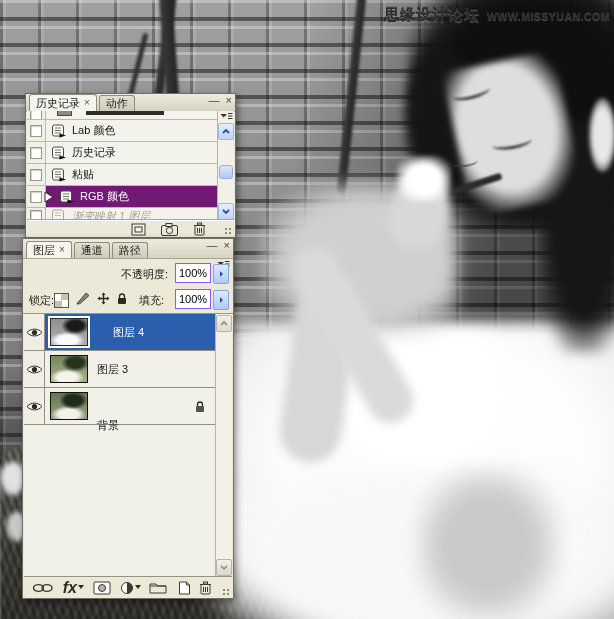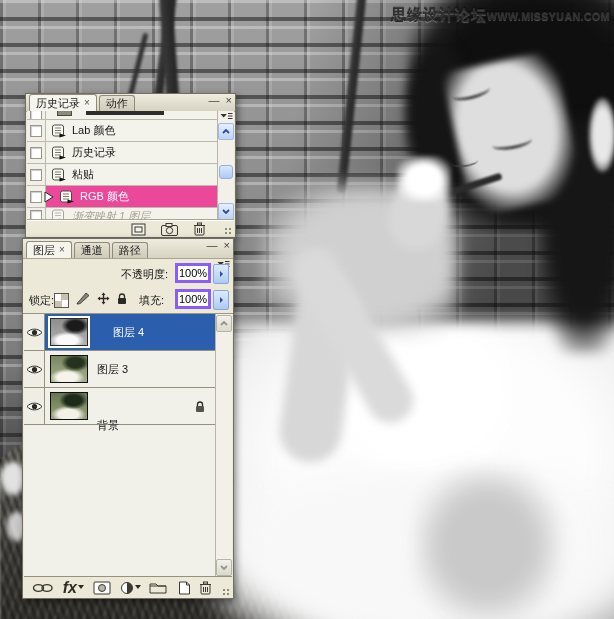--- a/index.html
+++ b/index.html
@@ -45,21 +45,21 @@
   .hairr{left:538px;top:118px;width:92px;height:235px;background:radial-gradient(ellipse at 50% 45%, #161616 50%, rgba(22,22,22,0) 80%);filter:blur(6px);}
   .face{left:456px;top:60px;width:114px;height:147px;background:radial-gradient(ellipse at 46% 45%, #dedede 55%, rgba(222,222,222,0) 80%);transform:rotate(-12deg);filter:blur(3px);}
   .lash{border-bottom:3px solid rgba(20,20,20,.8);border-radius:50%;filter:blur(1px);}
   .lash.e1{left:452px;top:86px;width:38px;height:10px;transform:rotate(-14deg);}
   .lash.e2{left:492px;top:136px;width:40px;height:10px;transform:rotate(-10deg);}
   .mouth{left:452px;top:157px;width:26px;height:8px;border-bottom:2px solid rgba(70,70,70,.75);border-radius:50%;transform:rotate(-8deg);filter:blur(.6px);}
   .choker{left:447px;top:181px;width:56px;height:7px;background:#2b2b2b;border-radius:4px;transform:rotate(-18deg);filter:blur(1.2px);}
   .hflower{left:397px;top:156px;width:54px;height:46px;background:radial-gradient(ellipse at 50% 50%, #ffffff 45%, rgba(255,255,255,0) 85%);filter:blur(2px);}
   .hairflower{left:589px;top:98px;width:27px;height:74px;background:radial-gradient(ellipse at 50% 50%, #e8e8e8 50%, rgba(232,232,232,0) 88%);border-radius:50%;filter:blur(2px);}
   
-  #watermark{position:absolute;top:6px;right:4px;display:flex;align-items:baseline;
+  #watermark{position:absolute;top:6px;right:4px;display:flex;align-items:baseline;gap:7px;
     color:#2d2d2d;font-weight:bold;text-shadow:0 1px 1px rgba(255,255,255,.3),0 -1px 1px rgba(0,0,0,.55);}
   #watermark .wm-forum{font-size:15px;letter-spacing:1px;}
   #watermark .wm-url{font-size:10.5px;letter-spacing:.5px;}
   
   .palette{position:absolute;background:#ECE9D8;border:1px solid #716F64;box-shadow:2px 3px 7px rgba(0,0,0,.45);}
   .titlebar{position:relative;height:17px;background:linear-gradient(#EFECDF,#D7D3C2);
     border-bottom:1px solid #A9A593;padding-left:3px;display:flex;align-items:flex-end;}
   .tab{display:flex;align-items:center;gap:4px;height:15px;padding:0 6px;font-size:11px;color:#1c1c1c;
     border:1px solid #8E8B7A;border-bottom:none;border-radius:3px 3px 0 0;margin-right:2px;
     background:linear-gradient(#E4E1D2,#CFCBBA);}
@@ -80,42 +80,42 @@
   .sarrow.dis{background:linear-gradient(#F1F0EA,#DCD9CC);border:1px solid #B7B4A4;}
   .sthumb{width:12px;height:12px;border-radius:3px;background:linear-gradient(#DCE8FC,#AFC9F6);border:1px solid #94B0DF;}
   .sflex{flex:1;}
   
   #history-panel{left:25px;top:93px;width:209px;height:143px;}
   .hlist{flex:1;overflow:hidden;}
   .hrow{display:flex;align-items:stretch;height:21px;border-bottom:1px solid #BDB9AC;}
   .well{width:18px;border-right:1px solid #BDB9AC;display:flex;align-items:center;justify-content:center;background:#F0EFE8;}
   .wellbox{width:10px;height:10px;background:#fff;border:1px solid #9a968a;box-shadow:inset 1px 1px 1px rgba(0,0,0,.2);}
   .rowbody{flex:1;display:flex;align-items:center;position:relative;padding-left:5px;gap:5px;}
-  .hrow.sel .rowbody{background:#ec4899;}
+  .hrow.sel .rowbody{background:#701a75;}
   .hrow.sel .hlabel{color:#fff;}
   .hlabel{font-size:11px;color:#161616;white-space:nowrap;}
   .hrow.undone{height:16px;}
   .hrow.undone .hlabel{color:#A6A294;font-style:italic;}
   .hrow.undone svg{opacity:.45;}
   .pointer{position:absolute;left:-2px;top:5px;}
   .hrow.clip{height:8px;overflow:hidden;}
   .icon-sliver{width:13px;height:4px;background:#8e8b7d;border:1px solid #4c4a40;border-top:none;margin-left:6px;align-self:flex-start;}
   .text-sliver{width:78px;height:4px;background:#2e2e2a;margin-left:9px;align-self:flex-start;margin-top:0;}
   
   #layers-panel{left:22px;top:238px;width:210px;height:359px;}
   #layers-panel .titlebar{height:19px;}
   .lrow1,.lrow2{position:absolute;left:0;right:0;height:22px;}
   .lrow1{top:24px;} .lrow2{top:50px;}
   .ctl-label{position:absolute;font-size:11px;color:#161616;top:4px;}
   .combo{position:absolute;left:4px;top:0;width:104px;height:20px;background:#fff;border:1px solid #7F9DB9;
     display:flex;align-items:center;justify-content:space-between;font-size:11px;padding-left:4px;box-sizing:border-box;}
   .combo-arrow,.spin{background:linear-gradient(#DFEBFD,#AFC9F4);border:1px solid #86A7DC;border-radius:2px;
     display:flex;align-items:center;justify-content:center;}
   .combo-arrow{width:16px;height:16px;margin-right:1px;}
-  .field{position:absolute;left:152px;top:0;width:36px;height:20px;background:#fff;border:3px solid #8b5cf6;
+  .field{position:absolute;left:152px;top:0;width:36px;height:20px;background:#fff;border:1px solid #8b5cf6;
     box-sizing:border-box;font-size:11px;display:flex;align-items:center;justify-content:center;}
   .spin{position:absolute;left:190px;top:1px;width:14px;height:18px;}
   .lockicons{position:absolute;left:31px;top:2px;display:flex;align-items:center;gap:7px;}
   .checker{width:13px;height:13px;border:1px solid #5a584e;
     background:conic-gradient(#c6c3b2 0 25%, #fff 0 50%, #c6c3b2 0 75%, #fff 0);}
   .lsep{position:absolute;left:0;right:0;top:74px;border-top:1px solid #9A9684;}
   .layerlist{position:absolute;left:1px;right:1px;top:75px;bottom:21px;background:#F1F0E9;display:flex;}
   .lrows{flex:1;overflow:hidden;}
   .layerrow{display:flex;align-items:stretch;height:36px;border-bottom:1px solid #94917F;}
   .eyecol{width:20px;border-right:1px solid #94917F;display:flex;align-items:center;justify-content:center;background:#EFEDE4;}

